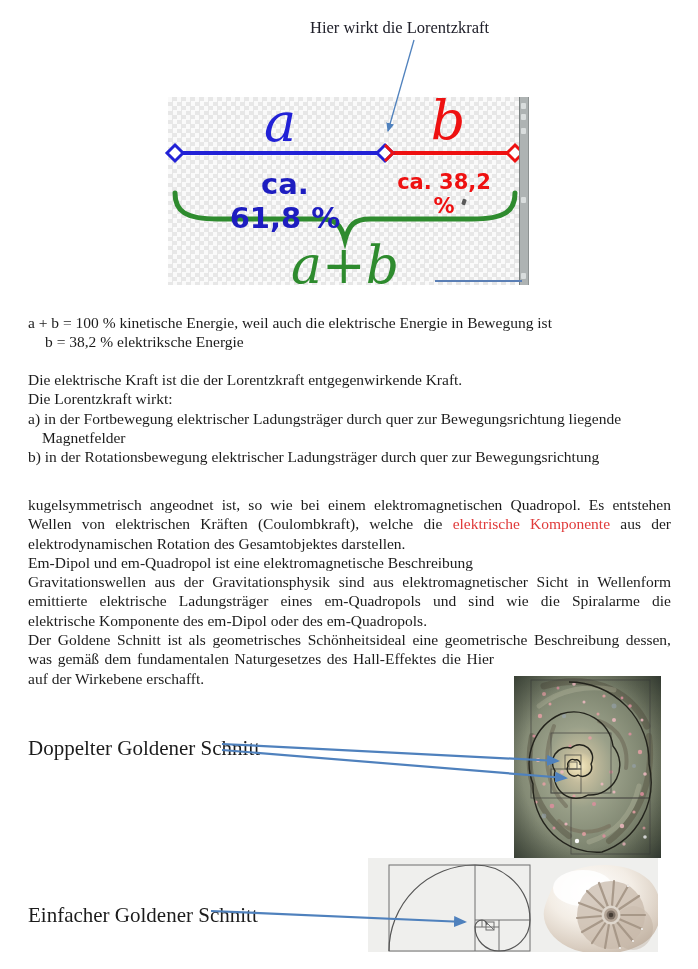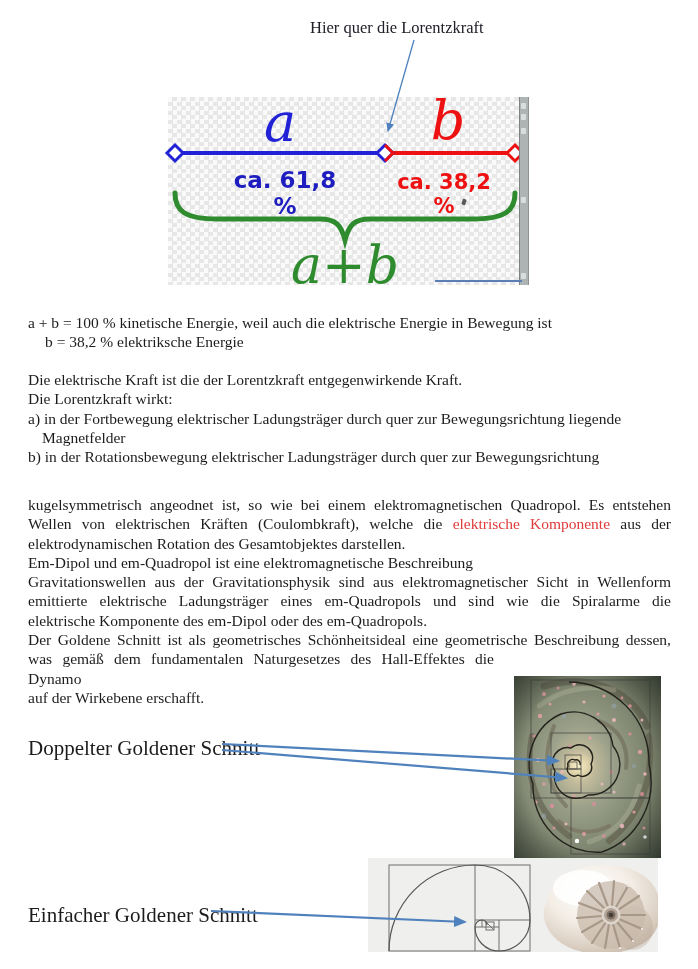--- a/index.html
+++ b/index.html
@@ -40,38 +40,38 @@
   #arrow-layer{left:0;top:0;pointer-events:none}
   
   #galaxy-figure{left:514px;top:676px}
   #bottom-figure{left:368px;top:858px}
   #label-double{left:28px;top:736px}
   #label-single{left:28px;top:903px}
 </style>
 </head>
 <body>
 
-<div class="abs" id="lorentz-caption">Hier quer die Lorentzkraft</div>
+<div class="abs" id="lorentz-caption">Hier wirkt die Lorentzkraft</div>
 
 <div class="abs" id="fig-top">
   <svg width="352" height="188">
 
     <line x1="9" y1="56" x2="215" y2="56" stroke="#2121d6" stroke-width="4"></line>
     <line x1="219" y1="56" x2="345" y2="56" stroke="#ee1111" stroke-width="4"></line>
 
     <path d="M7,48 L15,56 L7,64 L-1,56 Z" fill="#ffffff" stroke="#2121d6" stroke-width="3"></path>
     <path d="M217,48 L225,56 L217,64 L209,56 Z" fill="#ffffff" stroke="#2121d6" stroke-width="3"></path>
     <path d="M217,48 L225,56 L217,64" fill="none" stroke="#ee1111" stroke-width="3"></path>
     <path d="M347,48 L355,56 L347,64 L339,56 Z" fill="#ffffff" stroke="#ee1111" stroke-width="3"></path>
 
     <path d="M7,96 C7,114 17,122 50,122 L152,122 C168,122 173,128 177,143 C181,128 186,122 202,122 L304,122 C337,122 347,114 347,96" fill="none" stroke="#2e8b2e" stroke-width="5" stroke-linecap="round"></path>
   </svg>
   <div class="seg-label" style="left:82px;top:-6px;width:60px;font-size:54px;color:#2121d6">a</div>
   <div class="seg-label" style="left:250px;top:-8px;width:60px;font-size:54px;color:#ee1111">b</div>
-  <div class="pct" style="left:57px;top:70px;width:120px;font-size:23px;color:#1d1dc0">ca. 61,8 %</div>
+  <div class="pct" style="left:57px;top:70px;width:120px;font-size:29px;color:#1d1dc0">ca. 61,8 %</div>
   <div class="pct" style="left:216px;top:73px;width:120px;font-size:21px;color:#ee1111">ca. 38,2 %</div>
   <div class="seg-label" style="left:117px;top:138px;width:120px;font-size:52px;color:#2e8b2e">a+b</div>
 </div>
 
 <div class="abs" id="scrollbar">
   <div class="sb-mark" style="top:6px"></div>
   <div class="sb-mark" style="top:17px"></div>
   <div class="sb-mark" style="top:31px"></div>
   <div class="sb-mark" style="top:100px"></div>
   <div class="sb-mark" style="top:176px"></div>
@@ -94,21 +94,21 @@
 
 <div class="para" style="top:495px">
   <div class="bl just">kugelsymmetrisch angeodnet ist, so wie bei einem elektromagnetischen Quadropol. Es entstehen</div>
   <div class="bl just"><span>Wellen von elektrischen Kräften (Coulombkraft), welche die </span><span class="redspan">elektrische Komponente</span><span>  aus der</span></div>
   <div class="bl">elektrodynamischen Rotation des Gesamtobjektes  darstellen.</div>
   <div class="bl">Em-Dipol und em-Quadropol ist eine elektromagnetische Beschreibung</div>
   <div class="bl just">Gravitationswellen aus der Gravitationsphysik sind aus elektromagnetischer Sicht in Wellenform</div>
   <div class="bl just">emittierte elektrische Ladungsträger eines em-Quadropols und sind wie die Spiralarme die</div>
   <div class="bl">elektrische Komponente des em-Dipol oder des em-Quadropols.</div>
   <div class="bl just">Der Goldene Schnitt ist als geometrisches Schönheitsideal eine geometrische Beschreibung dessen,</div>
-  <div class="bl just" style="width:466px">was gemäß dem fundamentalen Naturgesetzes des Hall-Effektes die Dynamo</div>
+  <div class="bl just" style="width:466px">was gemäß dem fundamentalen Naturgesetzes des Hall-Effektes die Hier</div>
   <div class="bl">auf der Wirkebene erschafft.</div>
 </div>
 
 <div class="abs figlabel" id="label-double">Doppelter Goldener Schnitt</div>
 <div class="abs figlabel" id="label-single">Einfacher Goldener Schnitt</div>
 
 <svg class="abs" id="galaxy-figure" width="147" height="182" viewBox="0 0 147 182">
   <defs>
     <radialGradient id="gbg" cx="45%" cy="50%" r="75%">
       <stop offset="0%" stop-color="#e8dcb8"></stop>

